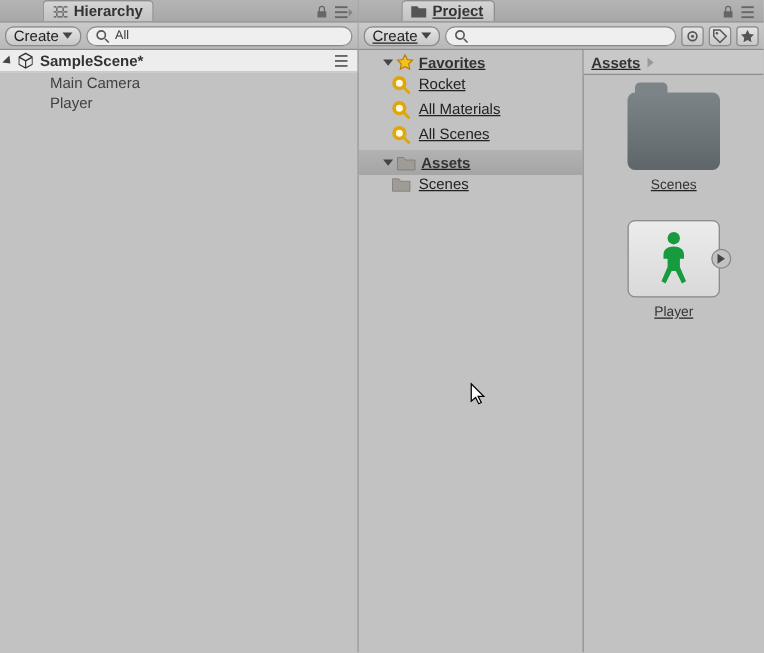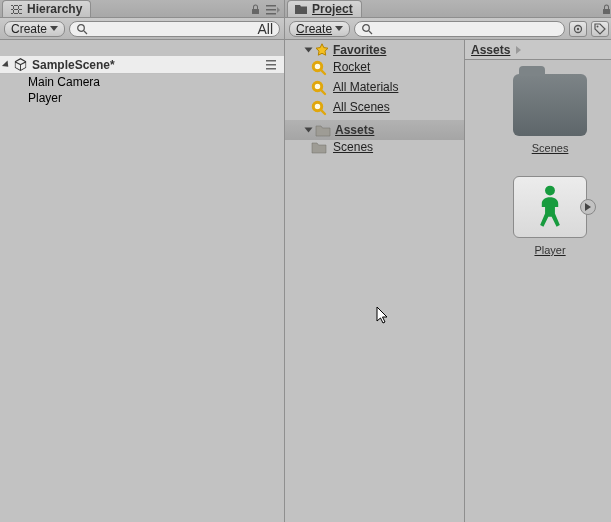--- a/index.html
+++ b/index.html
@@ -2,37 +2,37 @@
 <html><head>
 <meta charset="utf-8">
 <style>
   * { box-sizing: border-box; margin: 0; padding: 0; font-family: Arial, Helvetica, sans-serif; font-size: 12px; user-select: none; }
   html, body { width: 611px; height: 522px; background: #c2c2c2; overflow: hidden; color: #222; }
   .root { display: flex; width: 100%; height: 100%; }
   .panel { display: flex; flex-direction: column; background: #c2c2c2; }
   .hierarchy-panel { width: 287px; border-right: 1px solid #8f8f8f; }
   .project-panel { flex: 1; text-decoration: underline; }
   .tabbar { height: 18px; display: flex; align-items: flex-end; background: linear-gradient(#b4b4b4,#a8a8a8); border-bottom: 1px solid #8e8e8e; padding-left: 2px; position: relative; }
-  .tab { height: 17px; background: linear-gradient(#d5d5d5,#c2c2c2); border: 1px solid #8e8e8e; border-bottom: none; border-top-left-radius: 4px; border-top-right-radius: 4px; display: flex; align-items: center; gap: 4px; padding: 0 8px 0 6px; font-weight: bold; color: #333; cursor: pointer; }
+  .tab { height: 17px; background: linear-gradient(#d5d5d5,#c2c2c2); border: 1px solid #8e8e8e; border-bottom: none; border-top-left-radius: 4px; border-top-right-radius: 4px; display: flex; align-items: center; gap: 4px; padding: 0 8px 0 6px; font-weight: bold; color: #333; cursor: pointer; margin-left: 32px; }
   .tab .ticon { display: inline-flex; width: 14px; height: 14px; align-items: center; justify-content: center; }
   .tabbar .right-icons { position: absolute; right: 4px; top: 2px; display: flex; align-items: center; gap: 4px; }
   .lock-icon, .menu-triple { width: 14px; height: 14px; display: inline-flex; color: #555; align-items: center; justify-content: center; cursor: pointer; }
   .toolbar { height: 22px; border-bottom: 1px solid #8e8e8e; background: linear-gradient(#cacaca,#b8b8b8); display: flex; align-items: center; padding: 0 4px; gap: 4px; }
   .create-btn { height: 16px; border: 1px solid #8a8a8a; background: linear-gradient(#e5e5e5,#c8c8c8); border-radius: 7px; padding: 0 6px; display: flex; align-items: center; font-size: 11px; gap: 3px; cursor: pointer; text-align: center; }
   .create-btn:after { content: ""; display: inline-block; width: 0; height: 0; border-left: 4px solid transparent; border-right: 4px solid transparent; border-top: 5px solid #444; }
   .search-pill { flex: 1; height: 16px; border: 1px solid #8a8a8a; border-radius: 8px; background: #efefef; display: flex; align-items: center; gap: 4px; padding: 0 6px; overflow: hidden; }
   .search-pill .sicon { width: 12px; height: 12px; color: #555; flex: none; }
-  .search-pill input { flex: 1; border: none; background: transparent; font-size: 14px; color: #333; outline: none; min-width: 0; text-align: right; }
+  .search-pill input { flex: 1; border: none; background: transparent; font-size: 10px; color: #333; outline: none; min-width: 0; }
   .toolbar-rbtn { width: 18px; height: 16px; border: 1px solid #8a8a8a; background: linear-gradient(#e5e5e5,#c8c8c8); border-radius: 3px; display: inline-flex; align-items: center; justify-content: center; color: #444; cursor: pointer; flex: none; }
-  .hierarchy-body { flex: 1; overflow: auto; margin-top: 16px; }
+  .hierarchy-body { flex: 1; overflow: auto; }
   .scene-row { height: 18px; background: #ededed; border-bottom: 1px solid #bfbfbf; display: flex; align-items: center; padding-left: 4px; gap: 4px; font-weight: bold; color: #333; position: relative; }
   .scene-row .right-icons { position: absolute; right: 4px; display: flex; gap: 4px; }
   .foldout { width: 0; height: 0; border-top: 4px solid transparent; border-bottom: 4px solid transparent; border-left: 5px solid #444; transform: rotate(45deg); cursor: pointer; }
   .foldout.down-r { transform: rotate(45deg); }
-  .obj-row { height: 16px; display: flex; align-items: center; padding-left: 28px; cursor: pointer; color: #000000; }
+  .obj-row { height: 16px; display: flex; align-items: center; padding-left: 40px; cursor: pointer; color: #404040; }
   .project-body { flex: 1; display: flex; overflow: hidden; }
   .project-tree { width: 180px; border-right: 1px solid #8e8e8e; overflow: auto; }
   .tree-group-header { height: 20px; display: flex; align-items: center; padding-left: 21px; gap: 4px; font-weight: bold; color: #333; cursor: pointer; }
   .tree-group-header.selected { background: linear-gradient(#b2b2b2,#a5a5a5); }
   .tree-child { height: 20px; display: flex; align-items: flex-start; padding-left: 26px; gap: 6px; cursor: pointer; color: #222; }
   .fold-tri { width: 0; height: 0; border-top: 4px solid transparent; border-bottom: 4px solid transparent; border-left: 5px solid #444; cursor: pointer; flex: none; }
   .fold-tri.open { transform: rotate(90deg); }
   .star { width: 14px; height: 14px; fill: #f5c021; stroke: #b58300; stroke-width: 1; flex: none; }
   .lens { width: 16px; height: 16px; flex: none; }
   .folder-icn { width: 16px; height: 14px; fill: #9e9c95; stroke: #6f6d66; stroke-width: 0.5; flex: none; }

